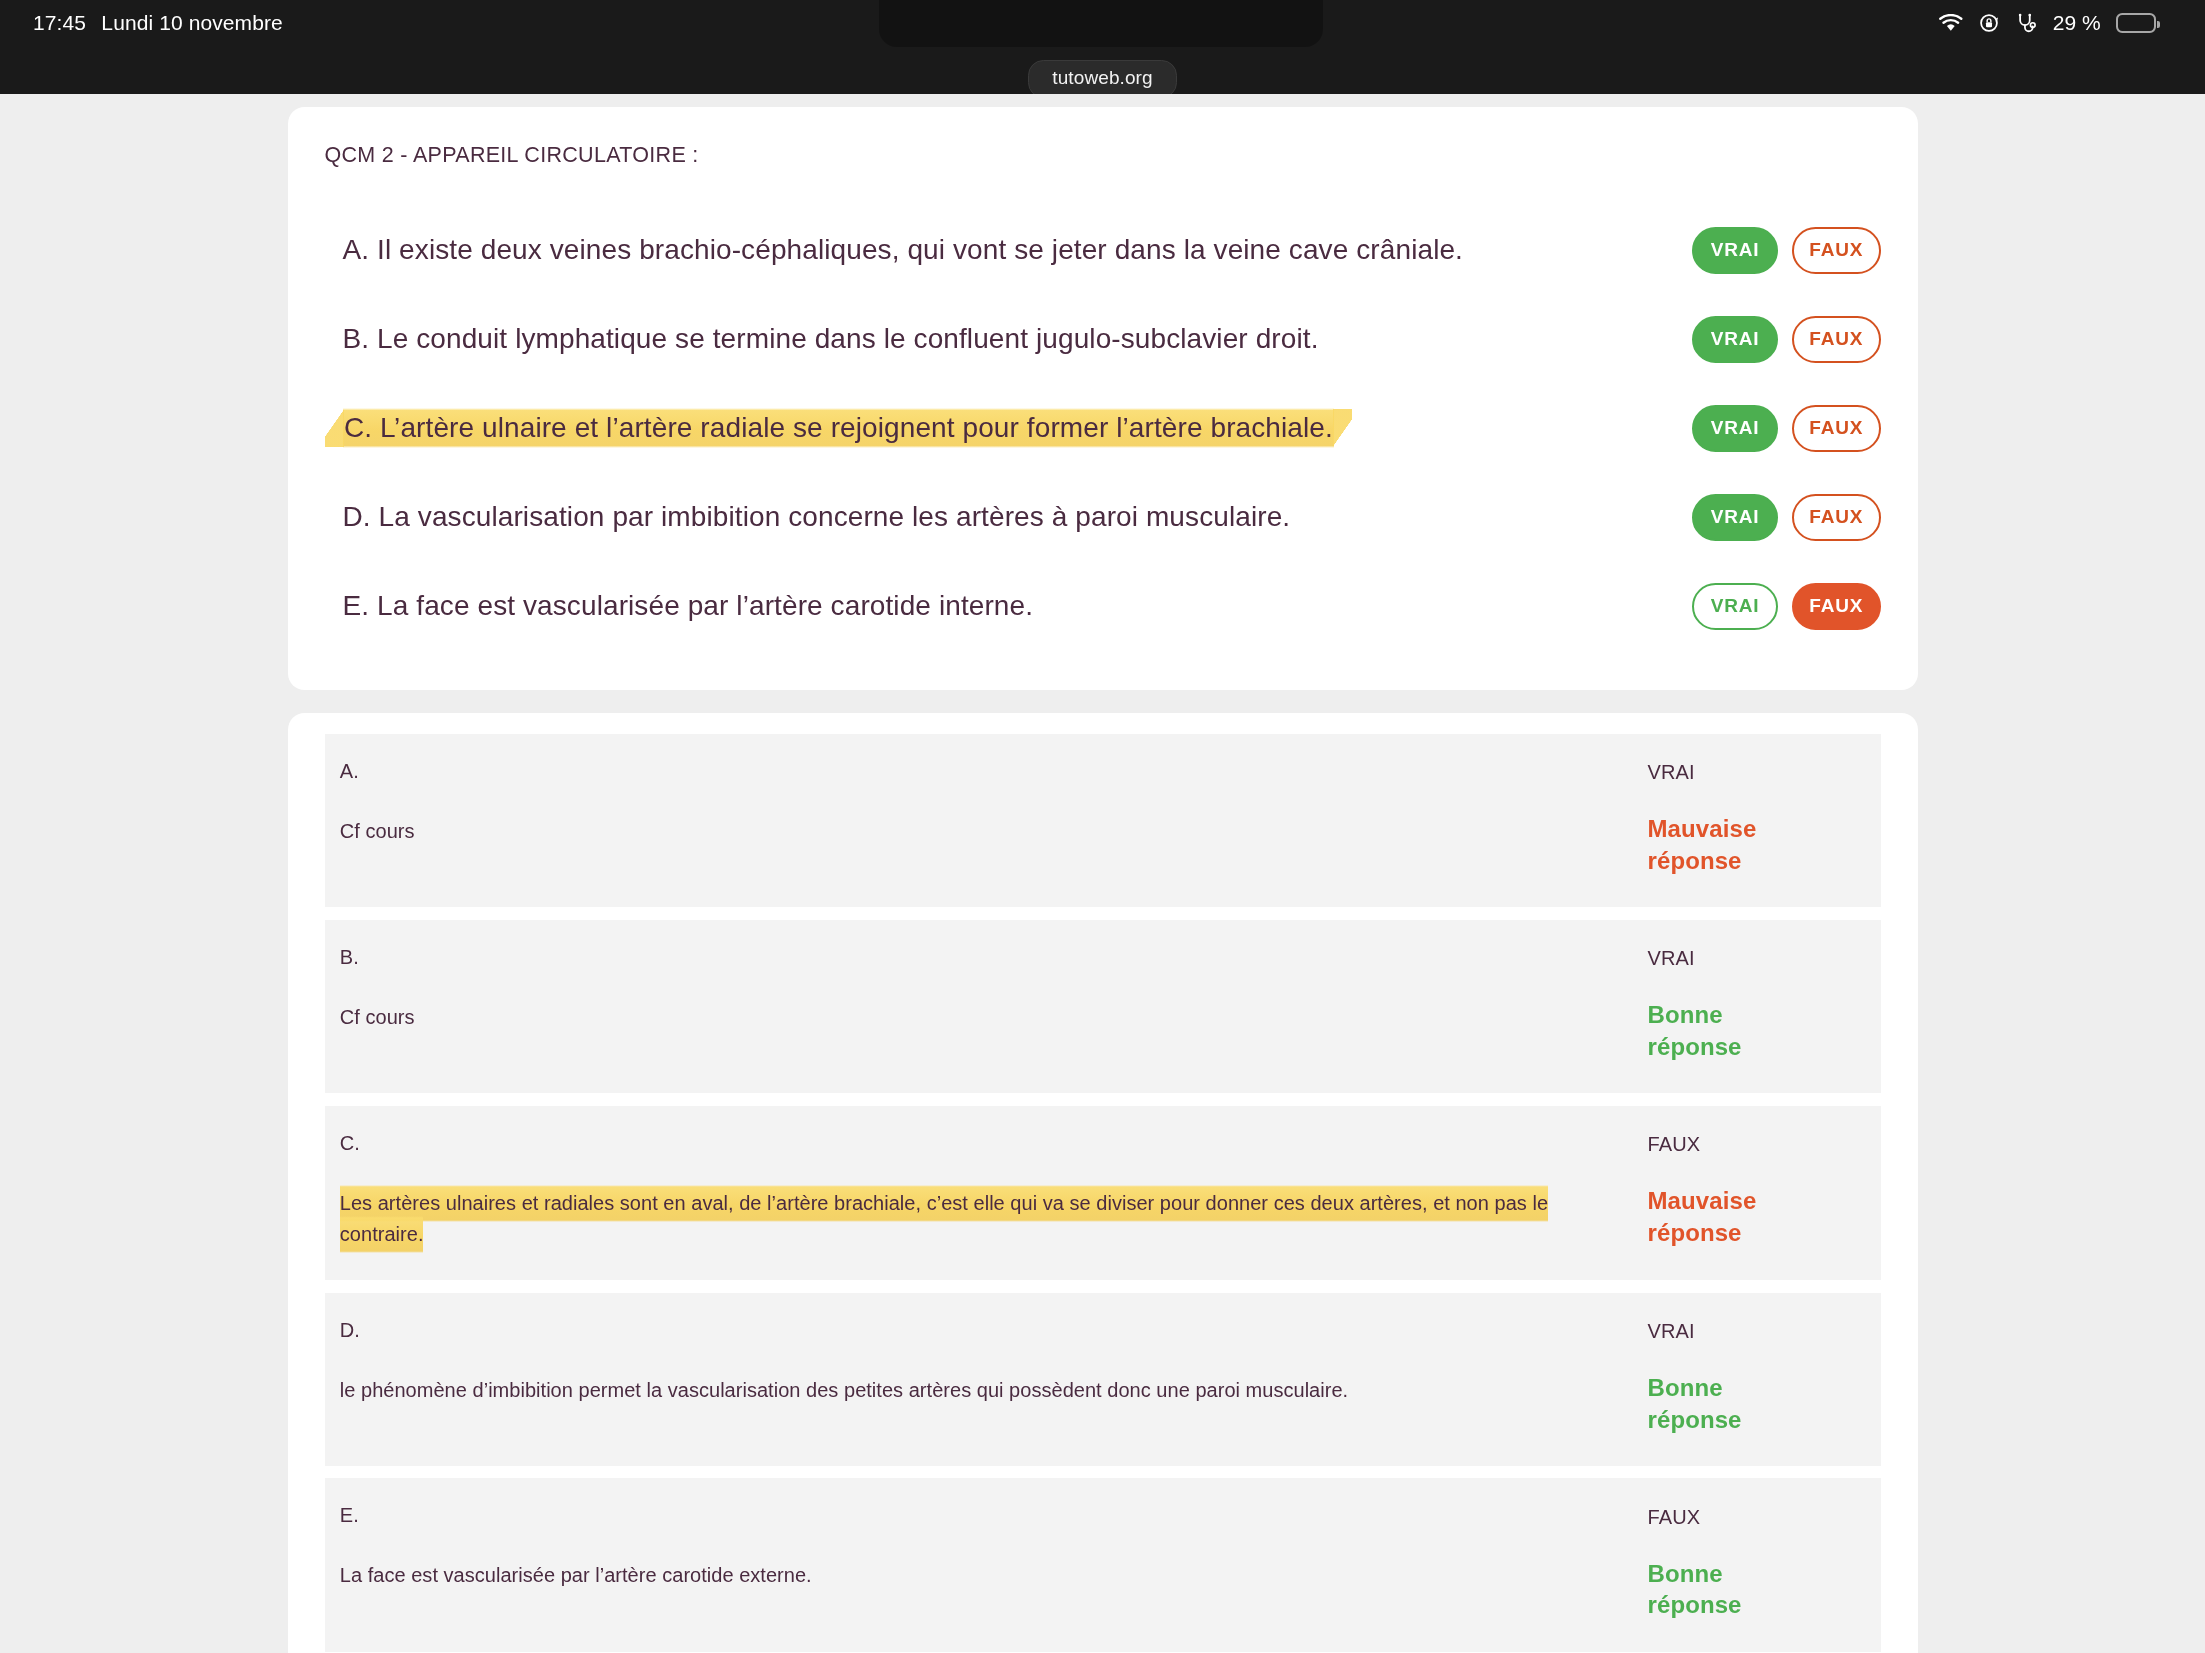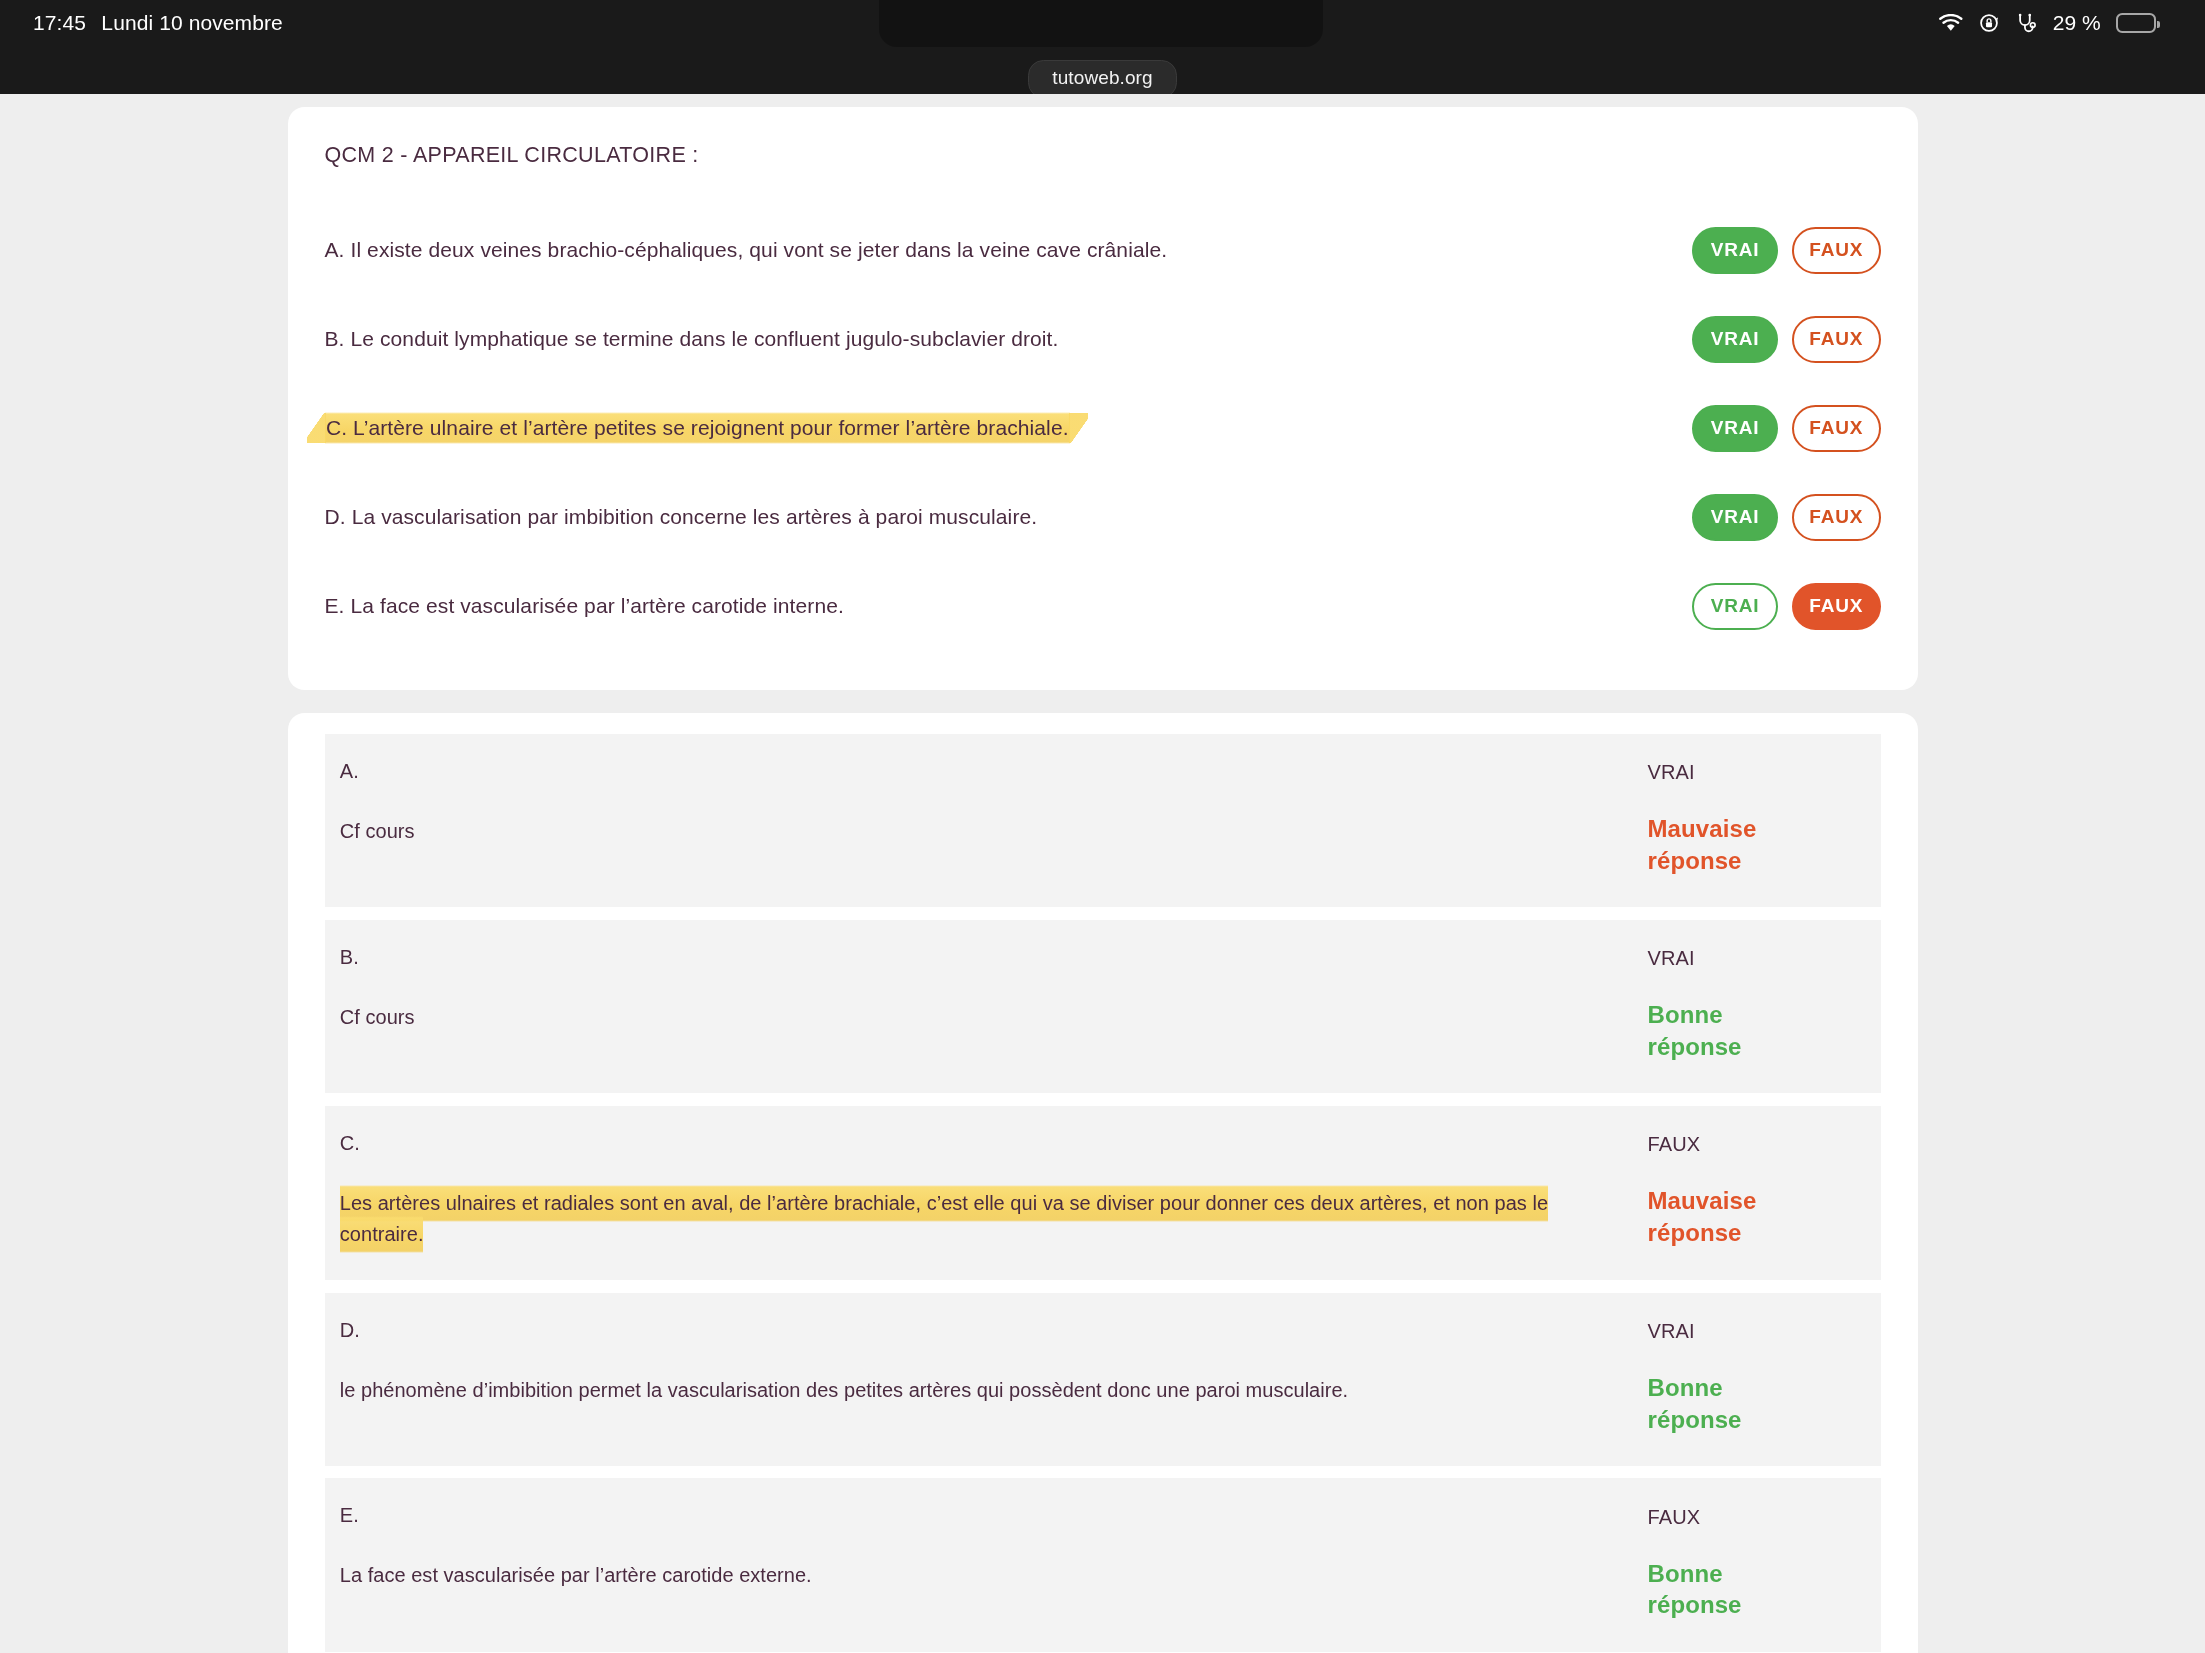--- a/index.html
+++ b/index.html
@@ -142,26 +142,27 @@
     min-height: 89px;
   }
 
   .qtext-wrap {
     flex: 1;
     padding-right: 28px;
     position: relative;
   }
 
   .qtext {
-    font-size: 21px;
+    font-size: 28px;
     color: #4a2b40;
     line-height: 1.45;
     position: relative;
     display: inline;
     letter-spacing: 0.1px;
+    margin-left: 18px;
   }
 
   
   .hl {
     position: relative;
     display: inline;
     background: linear-gradient(180deg,
         rgba(250,220,110,0) 0%,
         rgba(250,220,110,.92) 6%,
         rgba(247,212,95,.95) 55%,
@@ -362,21 +363,21 @@
           <span class="qtext">B. Le conduit lymphatique se termine dans le confluent jugulo-subclavier droit.</span>
         </div>
         <div class="vf-group">
           <div class="pill pill-vrai-on">VRAI</div>
           <div class="pill pill-faux-off">FAUX</div>
         </div>
       </div>
 
       <div class="qrow">
         <div class="qtext-wrap">
-          <span class="qtext hl">C. L’artère ulnaire et l’artère petites se rejoignent pour former l’artère brachiale.</span>
+          <span class="qtext hl">C. L’artère ulnaire et l’artère radiale se rejoignent pour former l’artère brachiale.</span>
         </div>
         <div class="vf-group">
           <div class="pill pill-vrai-on">VRAI</div>
           <div class="pill pill-faux-off">FAUX</div>
         </div>
       </div>
 
       <div class="qrow">
         <div class="qtext-wrap">
           <span class="qtext">D. La vascularisation par imbibition concerne les artères à paroi musculaire.</span>

